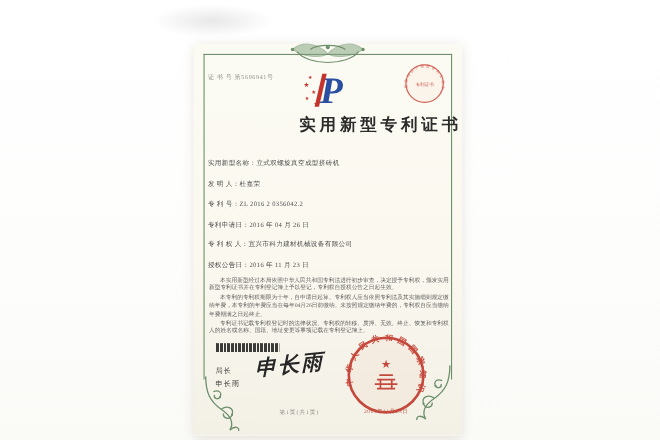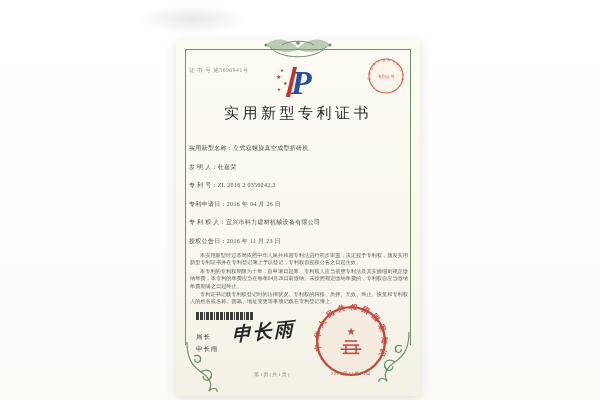--- a/index.html
+++ b/index.html
@@ -23,22 +23,22 @@
     border-top:1.3px solid #6e8f6c; border-left:1.3px solid #6e8f6c; border-right:1.3px solid #6e8f6c;
   }
   .garland { position:absolute; left:52px; top:-5px; width:140px; height:28px; }
   .cert-number {
     position:absolute; left:13px; top:27px; font-size:5.5px; color:#8f8f89; letter-spacing:0.6px;
     white-space:nowrap;
   }
   .corner-stamp { position:absolute; left:190px; top:16px; width:40px; height:40px; opacity:0.85; }
   .logo { position:absolute; left:100px; top:20px; width:46px; height:42px; }
   .cert-title {
-    position:absolute; left:0; right:0; top:64px; text-align:center;
-    font-size:15px; font-weight:400; letter-spacing:3.5px; color:#2b2b2b; white-space:nowrap;
+    position:absolute; left:0; right:0; top:64px; text-align:right;
+    font-size:15px; font-weight:700; letter-spacing:3.5px; color:#2b2b2b; white-space:nowrap;
   }
   .fields { position:absolute; left:13px; top:104px; right:8px; list-style:none; }
   .field-row { height:18.6px; font-size:6px; color:#4f4f4f; letter-spacing:0.3px; white-space:nowrap; }
   .field-label { color:#4a4a4a; }
   .field-value { color:#4f4f4f; }
   .body-text {
     position:absolute; left:14px; right:12px; top:212px;
     font-size:5.2px; line-height:7.4px; color:#5f5f5f; text-align:justify;
   }
   .body-text p { margin:0 0 1px 0; text-indent:10px; }

